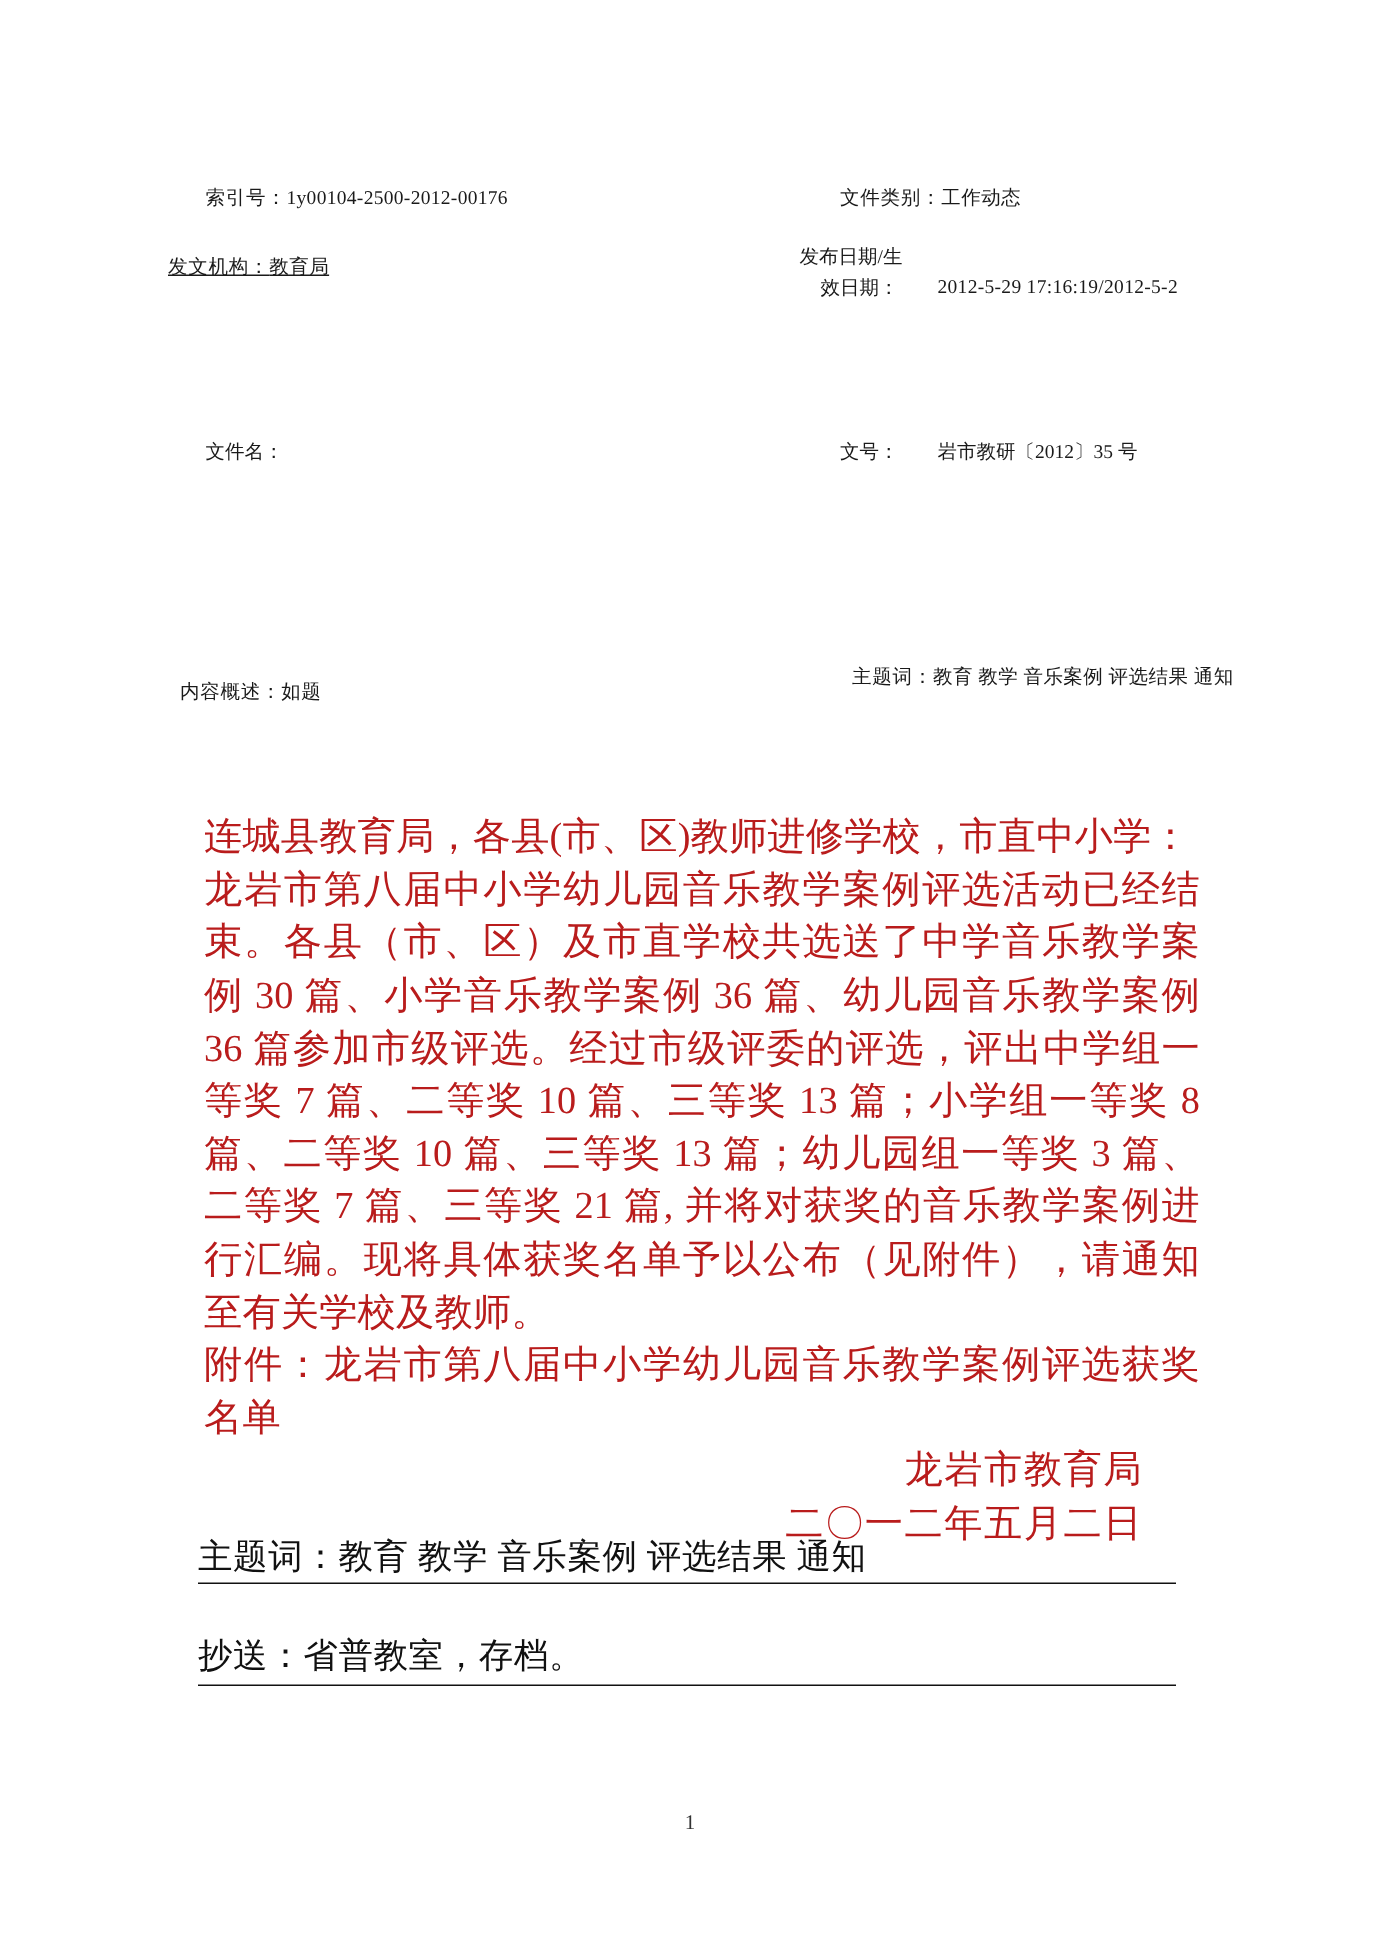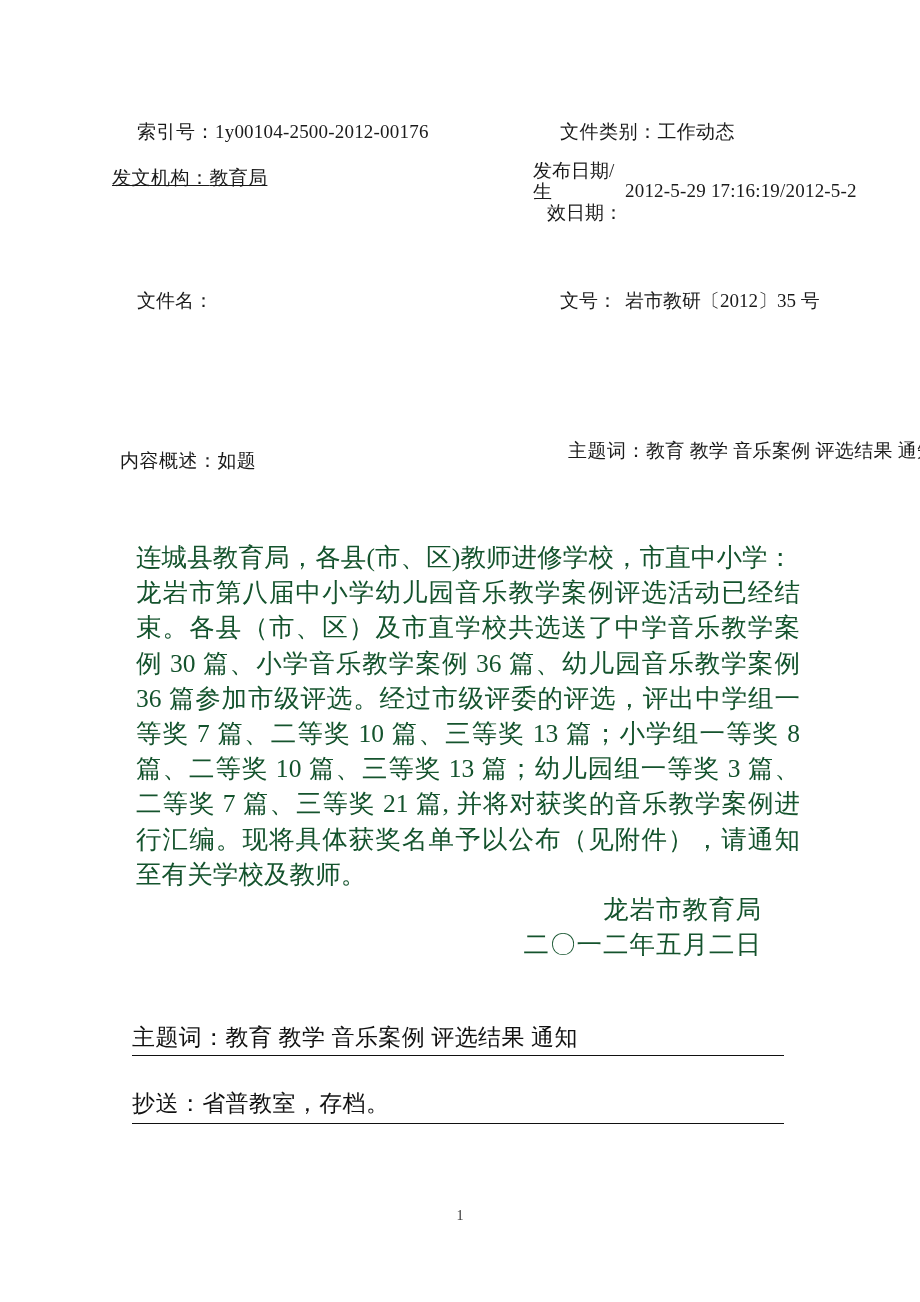--- a/index.html
+++ b/index.html
@@ -15,21 +15,21 @@
     position: relative;
     width: 920px;
     height: 1302px;
     overflow: hidden;
     background: #ffffff;
   }
 
   
   .meta-row {
     position: absolute;
-    font-size: 19px;
+    font-size: 13px;
     line-height: 20px;
     white-space: nowrap;
   }
   .meta-label {
     letter-spacing: 0.5px;
   }
   .meta-value {
     letter-spacing: 0.3px;
   }
   .meta-num {
@@ -62,21 +62,21 @@
   #body-text {
     position: absolute;
     left: 136px;
     top: 540px;
     width: 664px;
     font-size: 25.5px;
     line-height: 35.2px;
     text-align: justify;
     text-justify: inter-ideograph;
     letter-spacing: 0.1px;
-    color: #14532d;
+    color: #b91c1c;
   }
   #body-text p {
     margin: 0;
     text-indent: 0;
   }
   .p-indent { text-indent: 2em; }
   .sig-line {
     margin: 0;
     text-align: right;
     padding-right: 38px;
@@ -156,20 +156,21 @@
     <span class="meta-label">内容概述：</span><span class="meta-value">如题</span>
   </div>
 
   <div class="meta-row" id="row-keywords-top">
     <span class="meta-label">主题词：</span><span class="meta-value">教育  教学  音乐案例  评选结果  通知</span>
   </div>
 
   <div id="body-text">
     <p>连城县教育局，各县(市、区)教师进修学校，市直中小学：</p>
     <p class="p-indent">龙岩市第八届中小学幼儿园音乐教学案例评选活动已经结束。各县（市、区）及市直学校共选送了中学音乐教学案例 30 篇、小学音乐教学案例 36 篇、幼儿园音乐教学案例 36 篇参加市级评选。经过市级评委的评选，评出中学组一等奖 7 篇、二等奖 10 篇、三等奖 13 篇；小学组一等奖 8 篇、二等奖 10 篇、三等奖 13 篇；幼儿园组一等奖 3 篇、二等奖 7 篇、三等奖 21 篇, 并将对获奖的音乐教学案例进行汇编。现将具体获奖名单予以公布（见附件），请通知至有关学校及教师。</p>
+    <p class="p-indent">附件：龙岩市第八届中小学幼儿园音乐教学案例评选获奖名单</p>
     <p class="sig-line">龙岩市教育局</p>
     <p class="sig-line">二〇一二年五月二日</p>
   </div>
 
   <div id="footer">
     <div class="foot-line" id="foot-keywords">
       <span>主题词：教育  教学  音乐案例  评选结果  通知</span>
       <span class="foot-rule"></span>
     </div>
     <div class="foot-line" id="foot-gap"></div>

